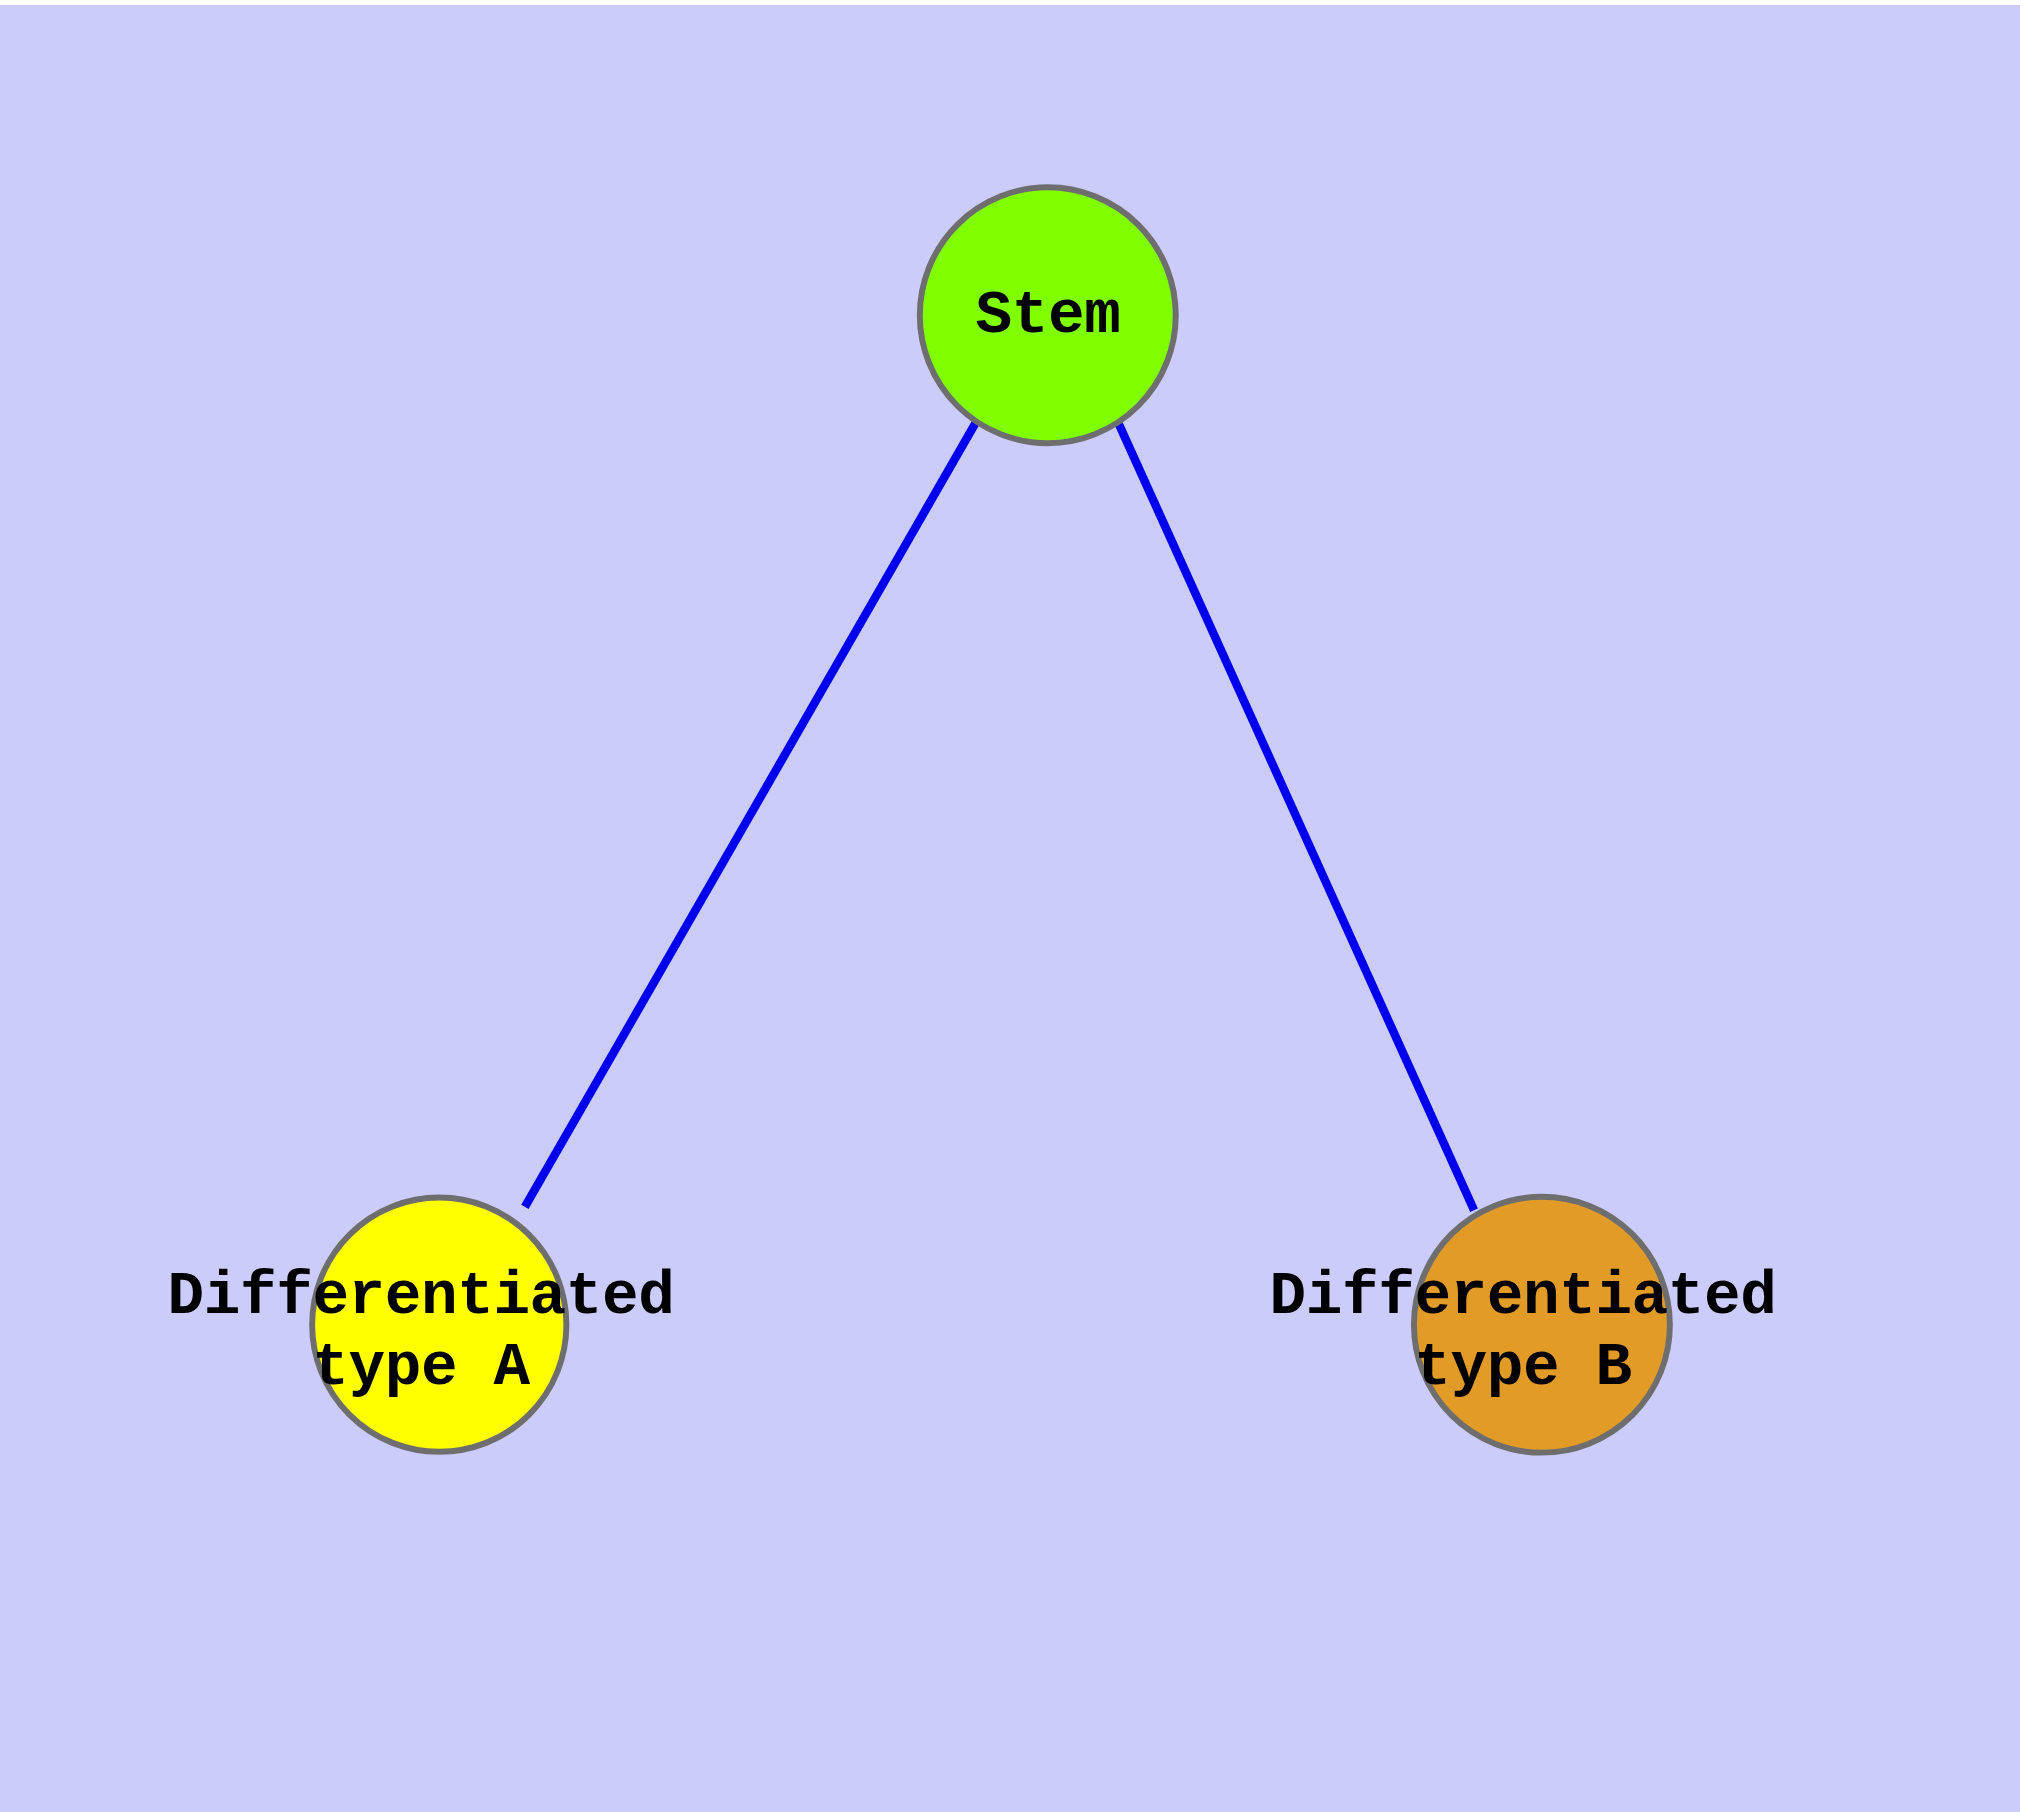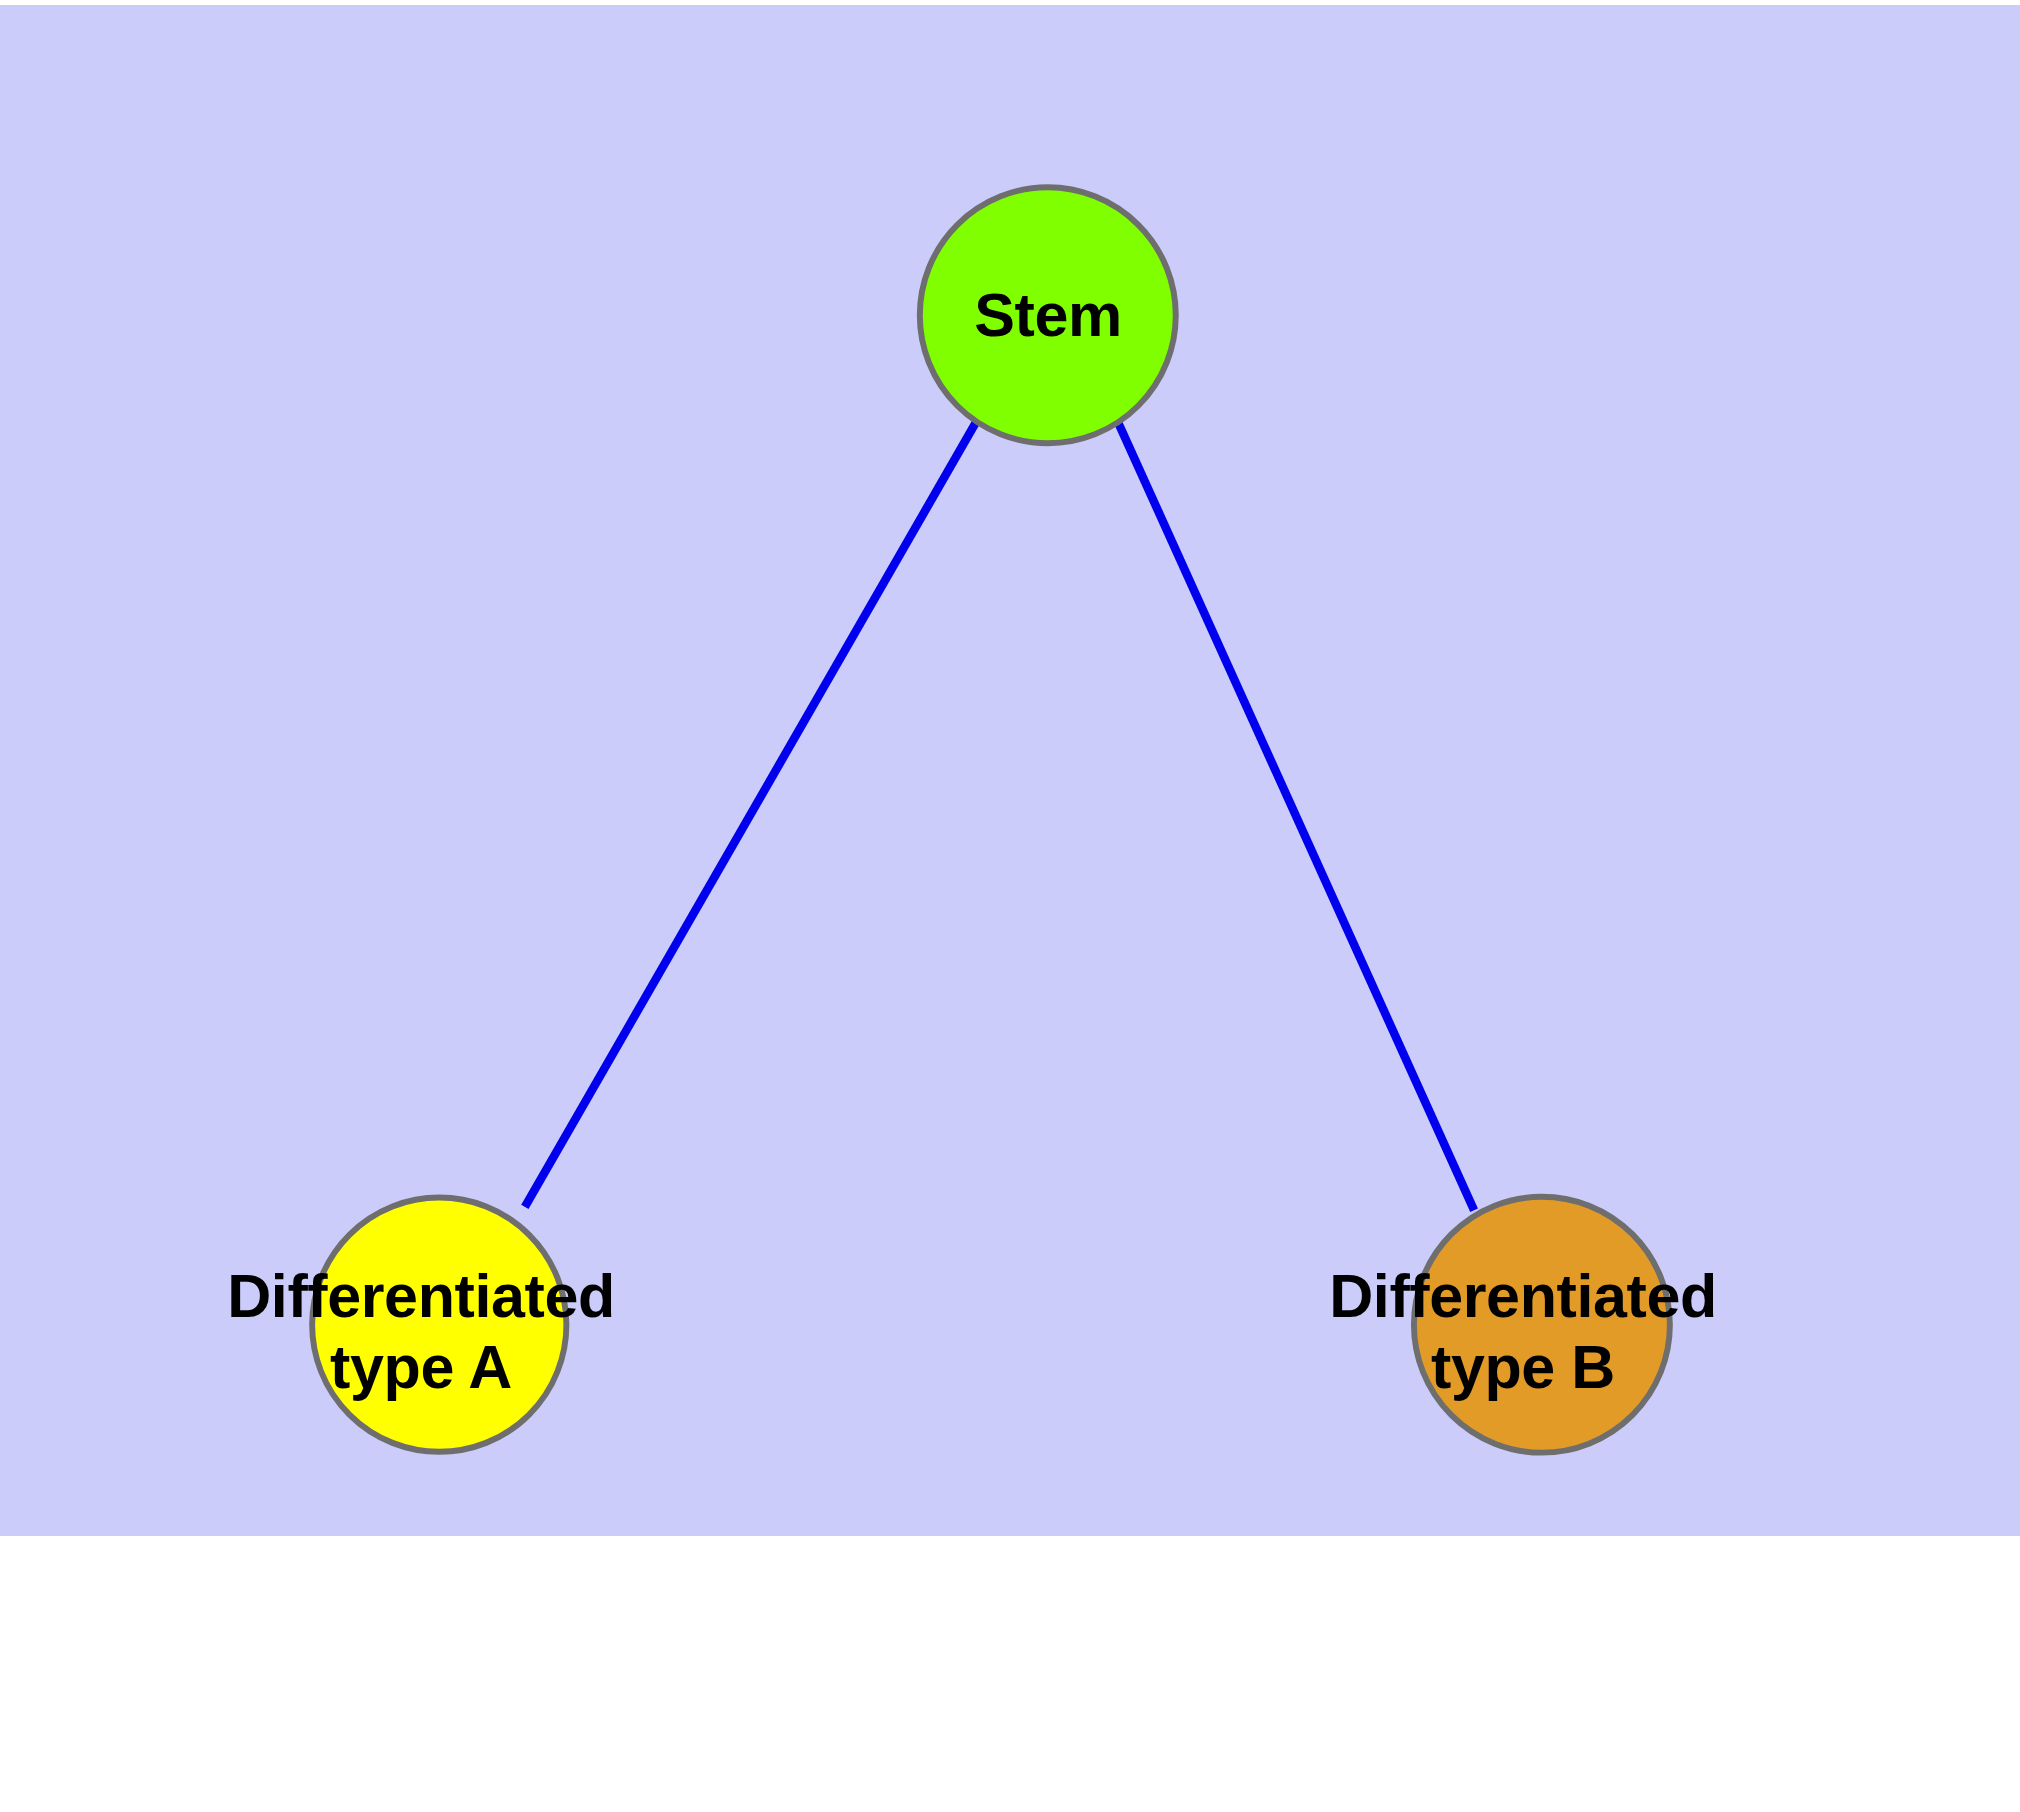--- a/index.html
+++ b/index.html
@@ -4,23 +4,23 @@
 <title>Cell Differentiation Graph</title>
 <style>
   html, body {
     margin: 0;
     padding: 0;
     background: #ffffff;
   }
   #stage {
     position: relative;
     width: 2021px;
-    height: 1536px;
+    height: 1812px;
     overflow: hidden;
-    font-family: Liberation Sans, sans-serif;
+    font-family: Liberation Mono, monospace;
   }
   #canvas-bg {
     position: absolute;
     left: 0;
     top: 5.1px;
     width: 2021px;
     height: 1807px;
     background: #ccccfa;
   }
   #graph-svg {

